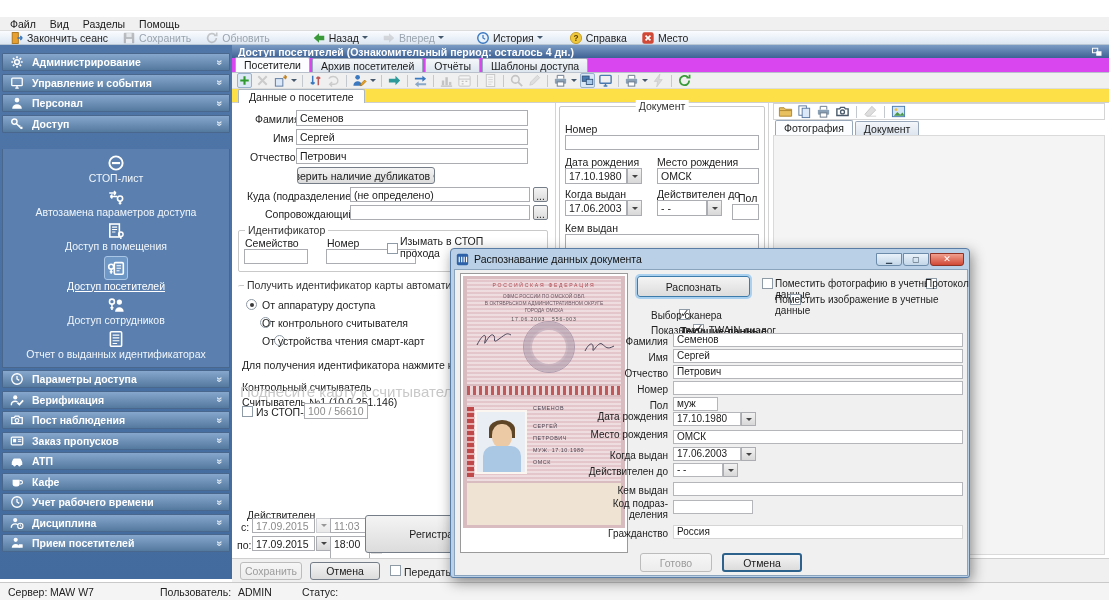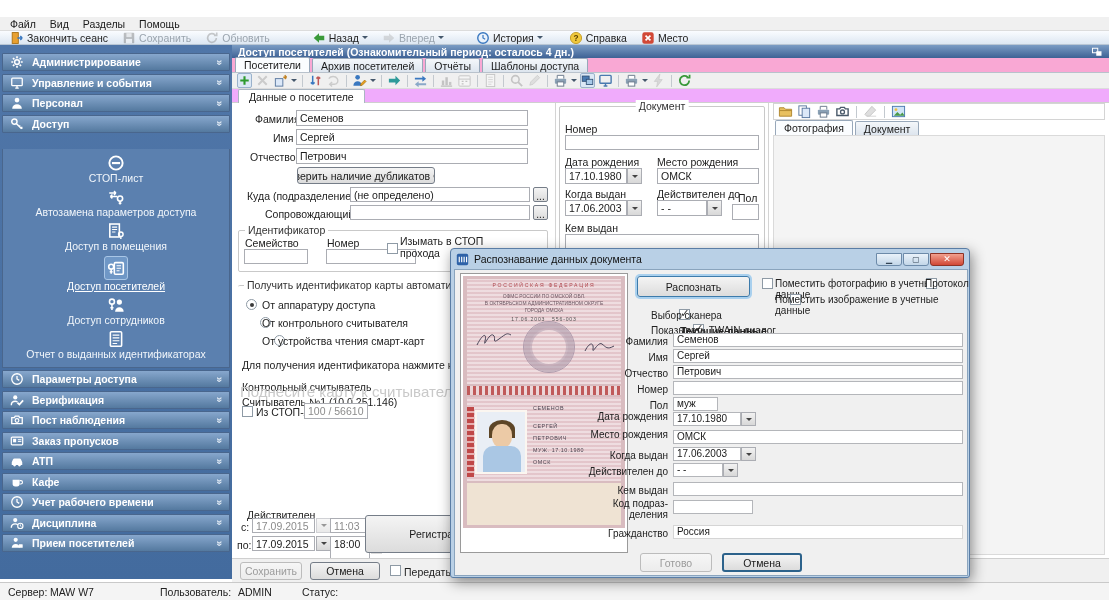--- a/index.html
+++ b/index.html
@@ -46,32 +46,32 @@
   .sb-item-ico { color:#fff; }
   .sb-item-lbl { text-align:center; line-height:11px; }
   .sb-item.sel .sb-item-lbl { text-decoration:underline; color:#fff; }
   .ico-hl { background:#6f97c6; border:1px solid #a9c6e6; border-radius:3px; padding:2px; }
 
   
   .c-header { position:absolute; left:232px; top:45px; width:877px; height:13px;
     background:linear-gradient(#7b9cc4,#3e6295); color:#fff; font-weight:bold; font-size:10.5px;
     display:flex; align-items:center; padding:0 6px; }
   .c-header .sp { flex:1; }
-  .tabs { position:absolute; left:232px; top:58px; width:877px; height:15px; background:#f9a8d4;
+  .tabs { position:absolute; left:232px; top:58px; width:877px; height:15px; background:#d946ef;
     border-bottom:1px solid #b9c2cc; display:flex; align-items:flex-end; padding-left:3px; }
   .tab { font-size:10.5px; padding:1px 8px 1px 8px; border:1px solid #98a8ba; border-bottom:none;
     background:linear-gradient(#f4f7fa,#dde5ee); border-radius:2px 2px 0 0; margin-right:2px; height:14px; }
   .tab.active { background:#fbfdff; height:15px; position:relative; }
   .icobar { position:absolute; left:232px; top:73px; width:877px; height:16px; background:#f0f0f0;
     border-bottom:1px solid #dcdcdc; display:flex; align-items:center; gap:3px; padding-left:5px; }
   .ic { width:15px; height:15px; display:flex; align-items:center; justify-content:center; }
   .ic.dis { opacity:.35; filter:grayscale(1); }
   .ic.pressed { border:1px solid #9ab2cc; background:#dce8f5; border-radius:2px; }
   .isep { width:1px; height:12px; background:#c3c9cf; margin:0 2px; }
-  .subtabs { position:absolute; left:232px; top:89px; width:877px; height:14px; background:#f0abfc; border-bottom:1px solid #cfcfcf; }
+  .subtabs { position:absolute; left:232px; top:89px; width:877px; height:14px; background:#fde047; border-bottom:1px solid #cfcfcf; }
   .subtab { position:absolute; left:6px; top:0; height:14px; padding:1px 10px; font-size:10.5px;
     border:1px solid #aab6c2; border-bottom:none; background:#fff; border-radius:2px 2px 0 0; }
   .workarea { position:absolute; left:232px; top:103px; width:877px; height:455px; background:#fff; }
   .vsep { position:absolute; top:0; width:1px; height:455px; background:#d4d4d4; }
 
   
   .lbl { font-size:10.5px; color:#222; white-space:nowrap; }
   .field { border:1px solid #abadb3; background:#fff; font-size:10.5px; padding:1px 3px;
     overflow:hidden; white-space:nowrap; }
   .field.gray { color:#8b8b8b; }

